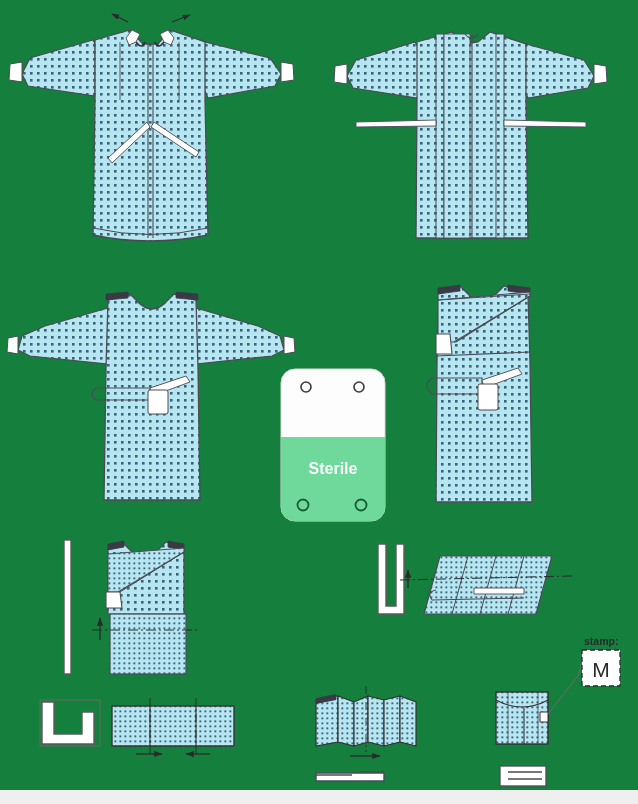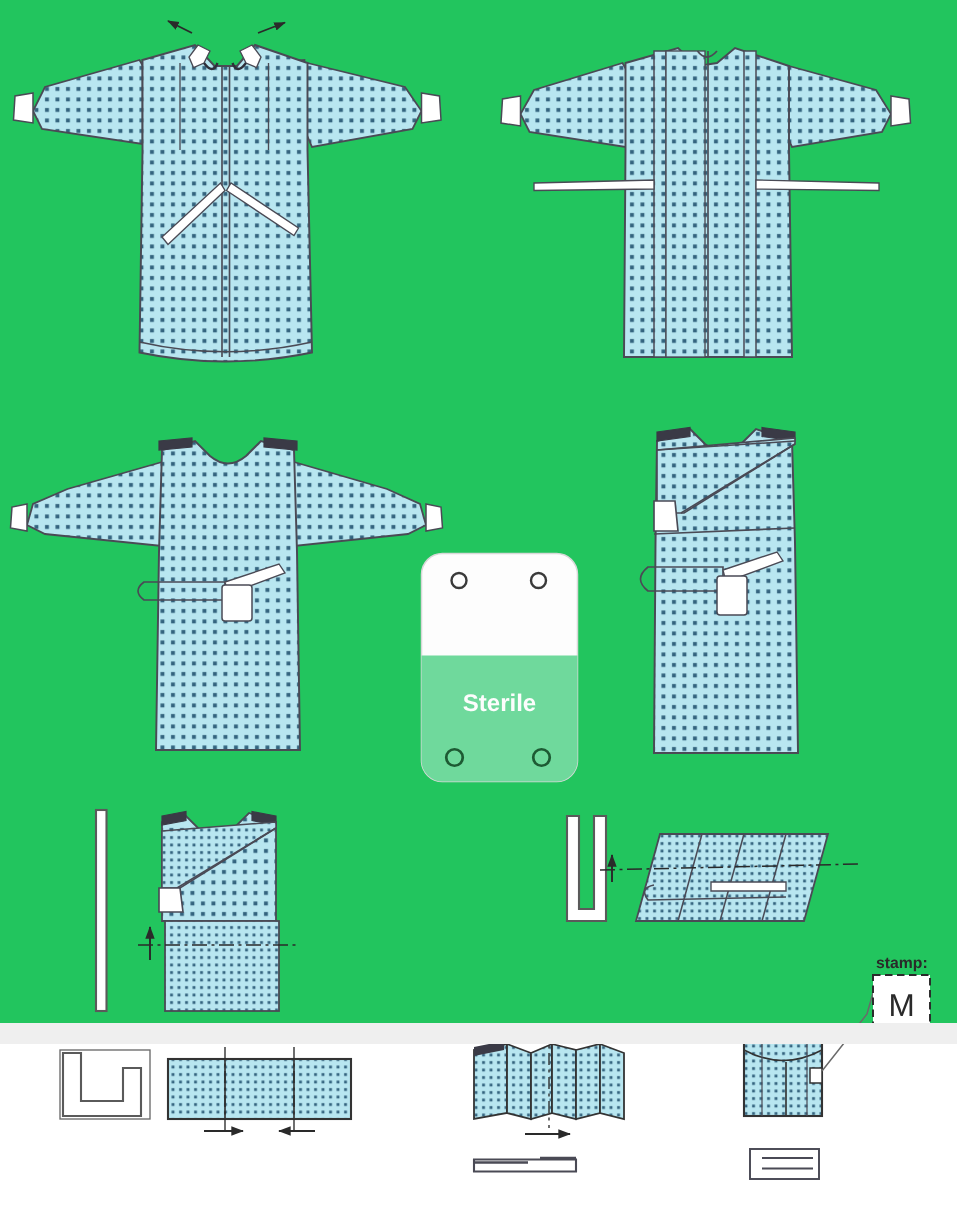--- a/index.html
+++ b/index.html
@@ -4,22 +4,22 @@
 <style>
   html,body{margin:0;padding:0;}
   body{
     width:638px;height:804px;
     background:#ffffff;
     font-family:"Liberation Sans", sans-serif;
     overflow:hidden;
     position:relative;
   }
   #sheet{
-    position:absolute;left:0;top:0;width:638px;height:696px;
-    background:#22c55e;
+    position:absolute;left:0;top:0;width:638px;height:804px;
+    background:#15803d;
   }
   #bottomband{
     position:absolute;left:0;bottom:0;width:638px;height:14px;
     background:#efefef;
   }
   svg{display:block;}
 </style>
 </head>
 <body>
 

